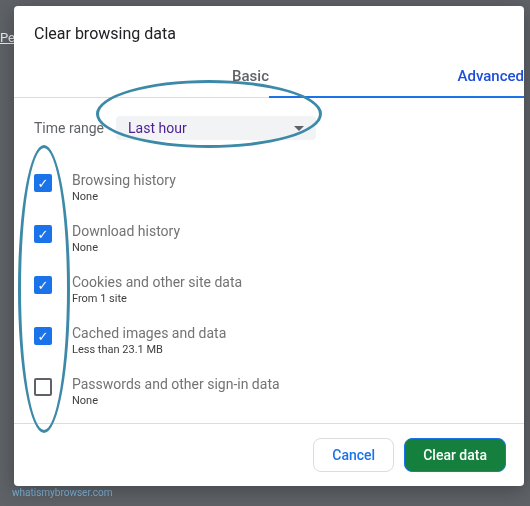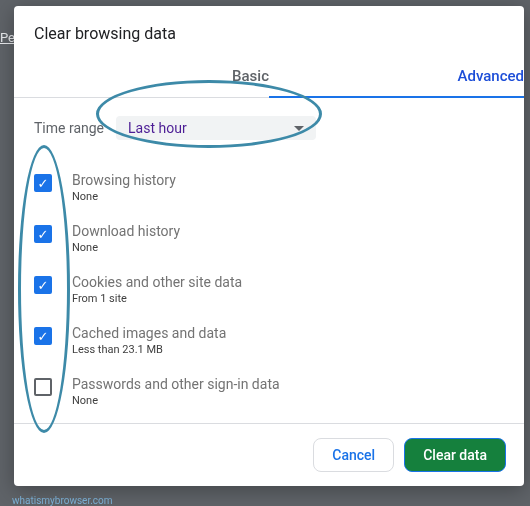--- a/index.html
+++ b/index.html
@@ -15,21 +15,21 @@
   position: absolute;
   left: 0;
   top: 30px;
   color: #e8eaed;
   font-size: 13px;
   text-decoration: underline;
 }
 .footer-text {
   position: absolute;
   left: 12px;
-  bottom: 0;
+  bottom: 8px;
   color: #7db3d9;
   font-size: 10px;
 }
 .dialog {
   position: absolute;
   left: 14px;
   top: 6px;
   width: 510px;
   height: 480px;
   background: #fff;

